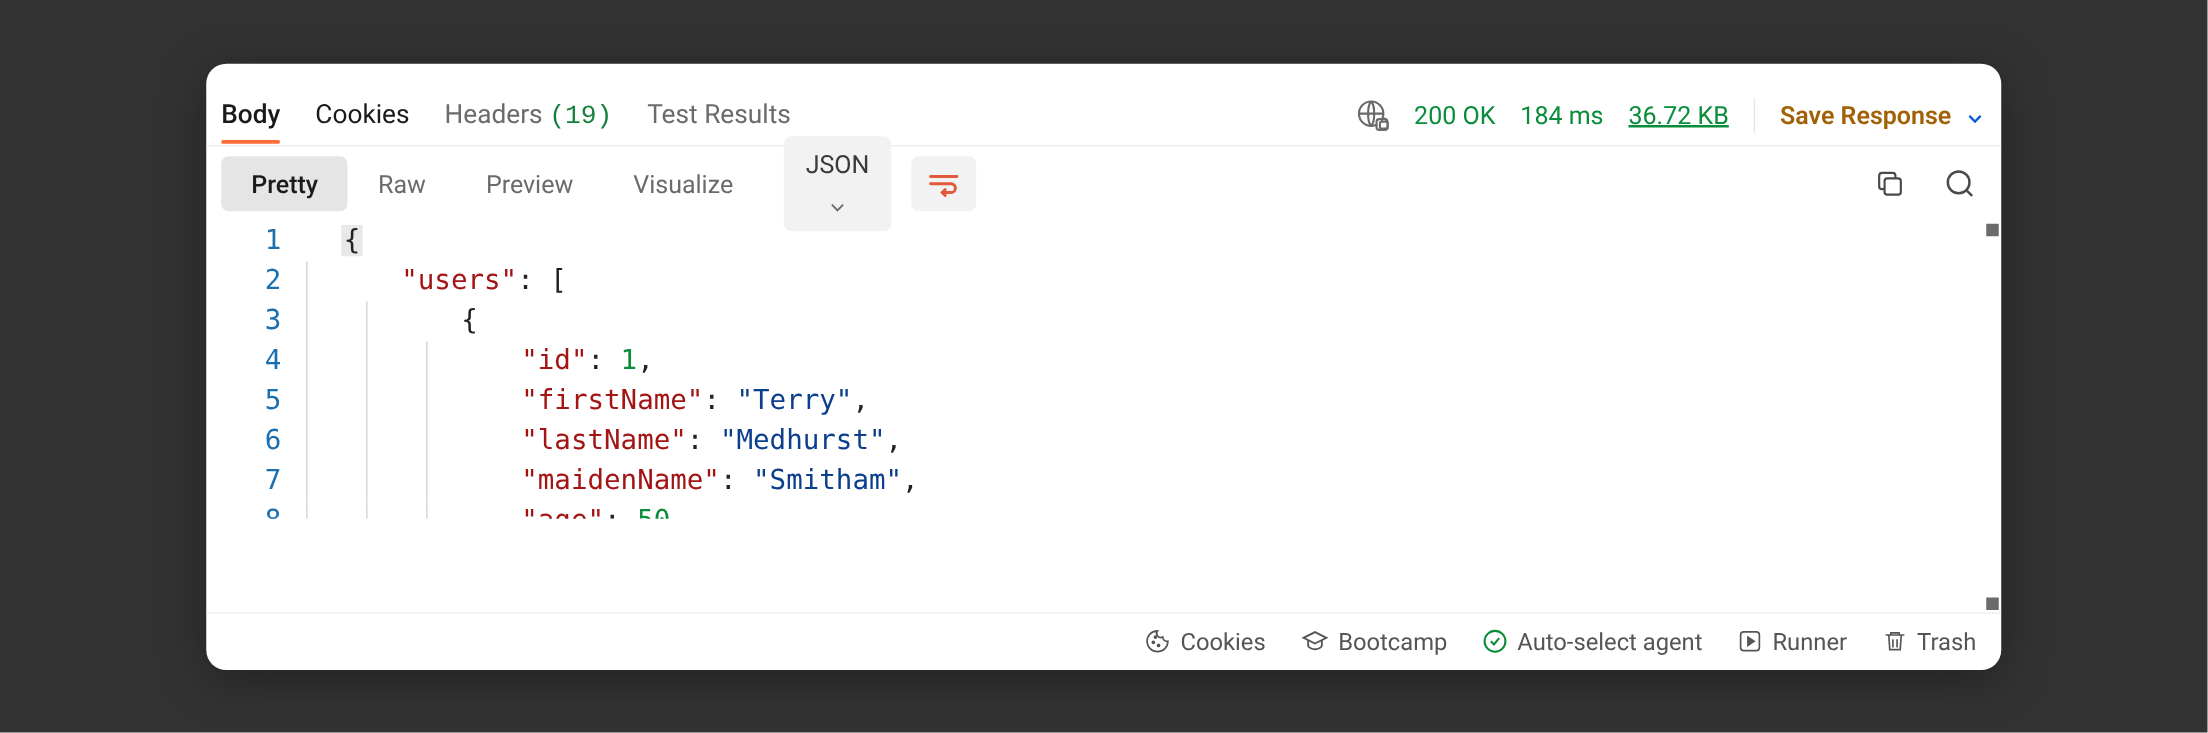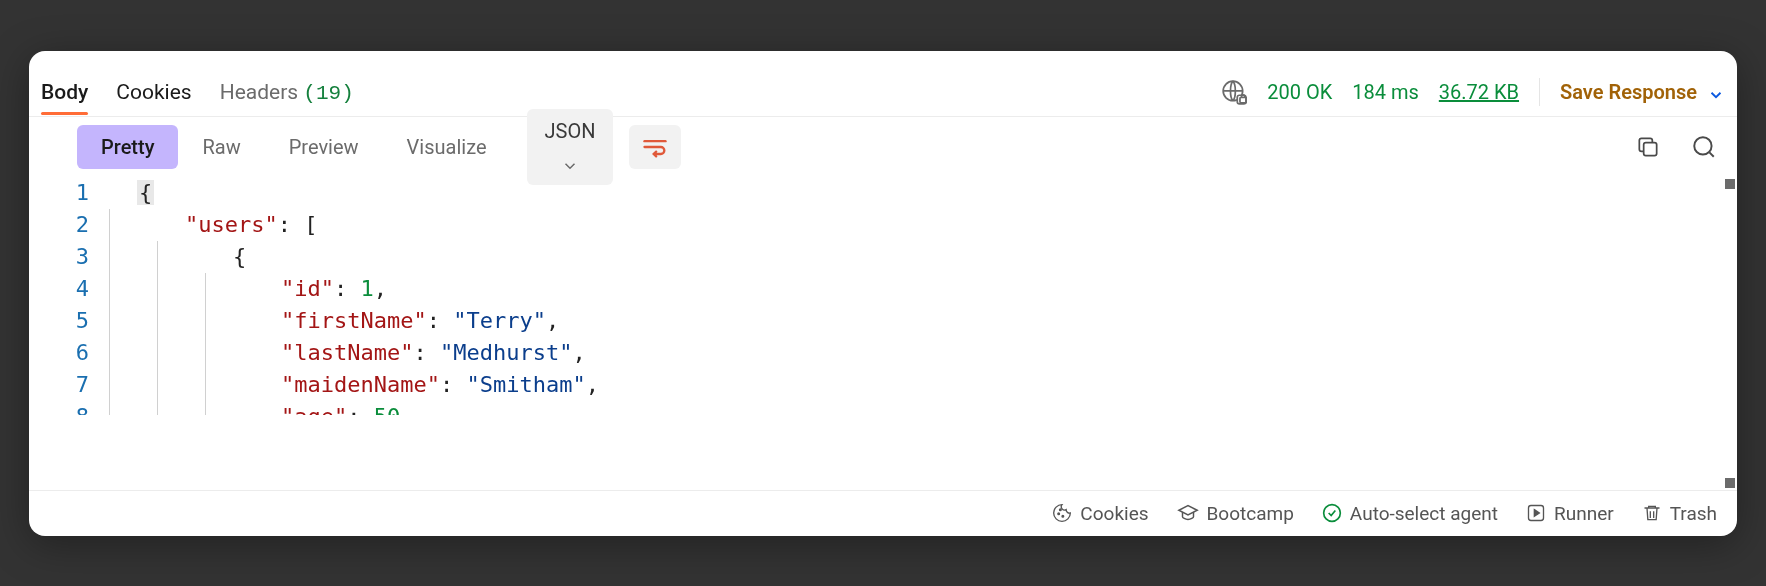--- a/index.html
+++ b/index.html
@@ -5,21 +5,21 @@
 * { box-sizing: border-box; margin: 0; padding: 0; }
 body {
   font-family: -apple-system, BlinkMacSystemFont, "Segoe UI", Roboto, Helvetica, Arial, sans-serif;
   background: #333;
   display: flex;
   align-items: center;
   justify-content: center;
   min-height: 100vh;
 }
 .window {
-  width: 1708px;
+  width: 1436px;
   height: 485px;
   background: #fff;
   border-radius: 16px;
   box-shadow: 0 8px 40px rgba(0,0,0,0.35);
   overflow: hidden;
   display: flex;
   flex-direction: column;
 }
 .titlebar { height: 18px; }
 .tabs-row {
@@ -79,24 +79,23 @@
   align-items: center;
   font-size: 20px;
 }
 .seg .seg-btn {
   padding: 10px 24px;
   color: #6b6b6b;
   cursor: pointer;
   border-radius: 6px;
 }
 .seg .seg-btn.active {
-  background: #c4b5fd;
+  background: #e5e5e5;
   color: #1a1a1a;
   font-weight: 500;
-  margin-left: 36px;
 }
 .dropdown {
   display: flex;
   align-items: center;
   gap: 14px;
   background: #f2f2f2;
   border-radius: 6px;
   padding: 10px 18px;
   font-size: 20px;
   color: #3a3a3a;
@@ -188,20 +187,21 @@
   <div class="titlebar"></div>
 
   <div class="tabs-row">
     <div class="tabs-left">
       <div class="tab active">Body</div>
       <div class="tab" style="color:#1a1a1a">Cookies</div>
       <div class="tab">
         <span>Headers</span>
         <span class="count">(19)</span>
       </div>
+      <div class="tab">Test Results</div>
     </div>
     <div class="tabs-right">
       <span class="globe-icon">
         <svg width="26" height="26" viewBox="0 0 24 24" fill="none" stroke="currentColor" stroke-width="1.6">
           <circle cx="11" cy="11" r="9"></circle>
           <path d="M2 11h18M11 2c3 3 3 15 0 18M11 2c-3 3-3 15 0 18"></path>
           <rect x="15" y="15" width="8" height="8" rx="2" fill="#fff"></rect>
           <path d="M19 17v-1a1.5 1.5 0 0 1 3 0v1" stroke-width="1.4"></path>
           <rect x="17.5" y="17" width="6" height="5" rx="1"></rect>
         </svg>

